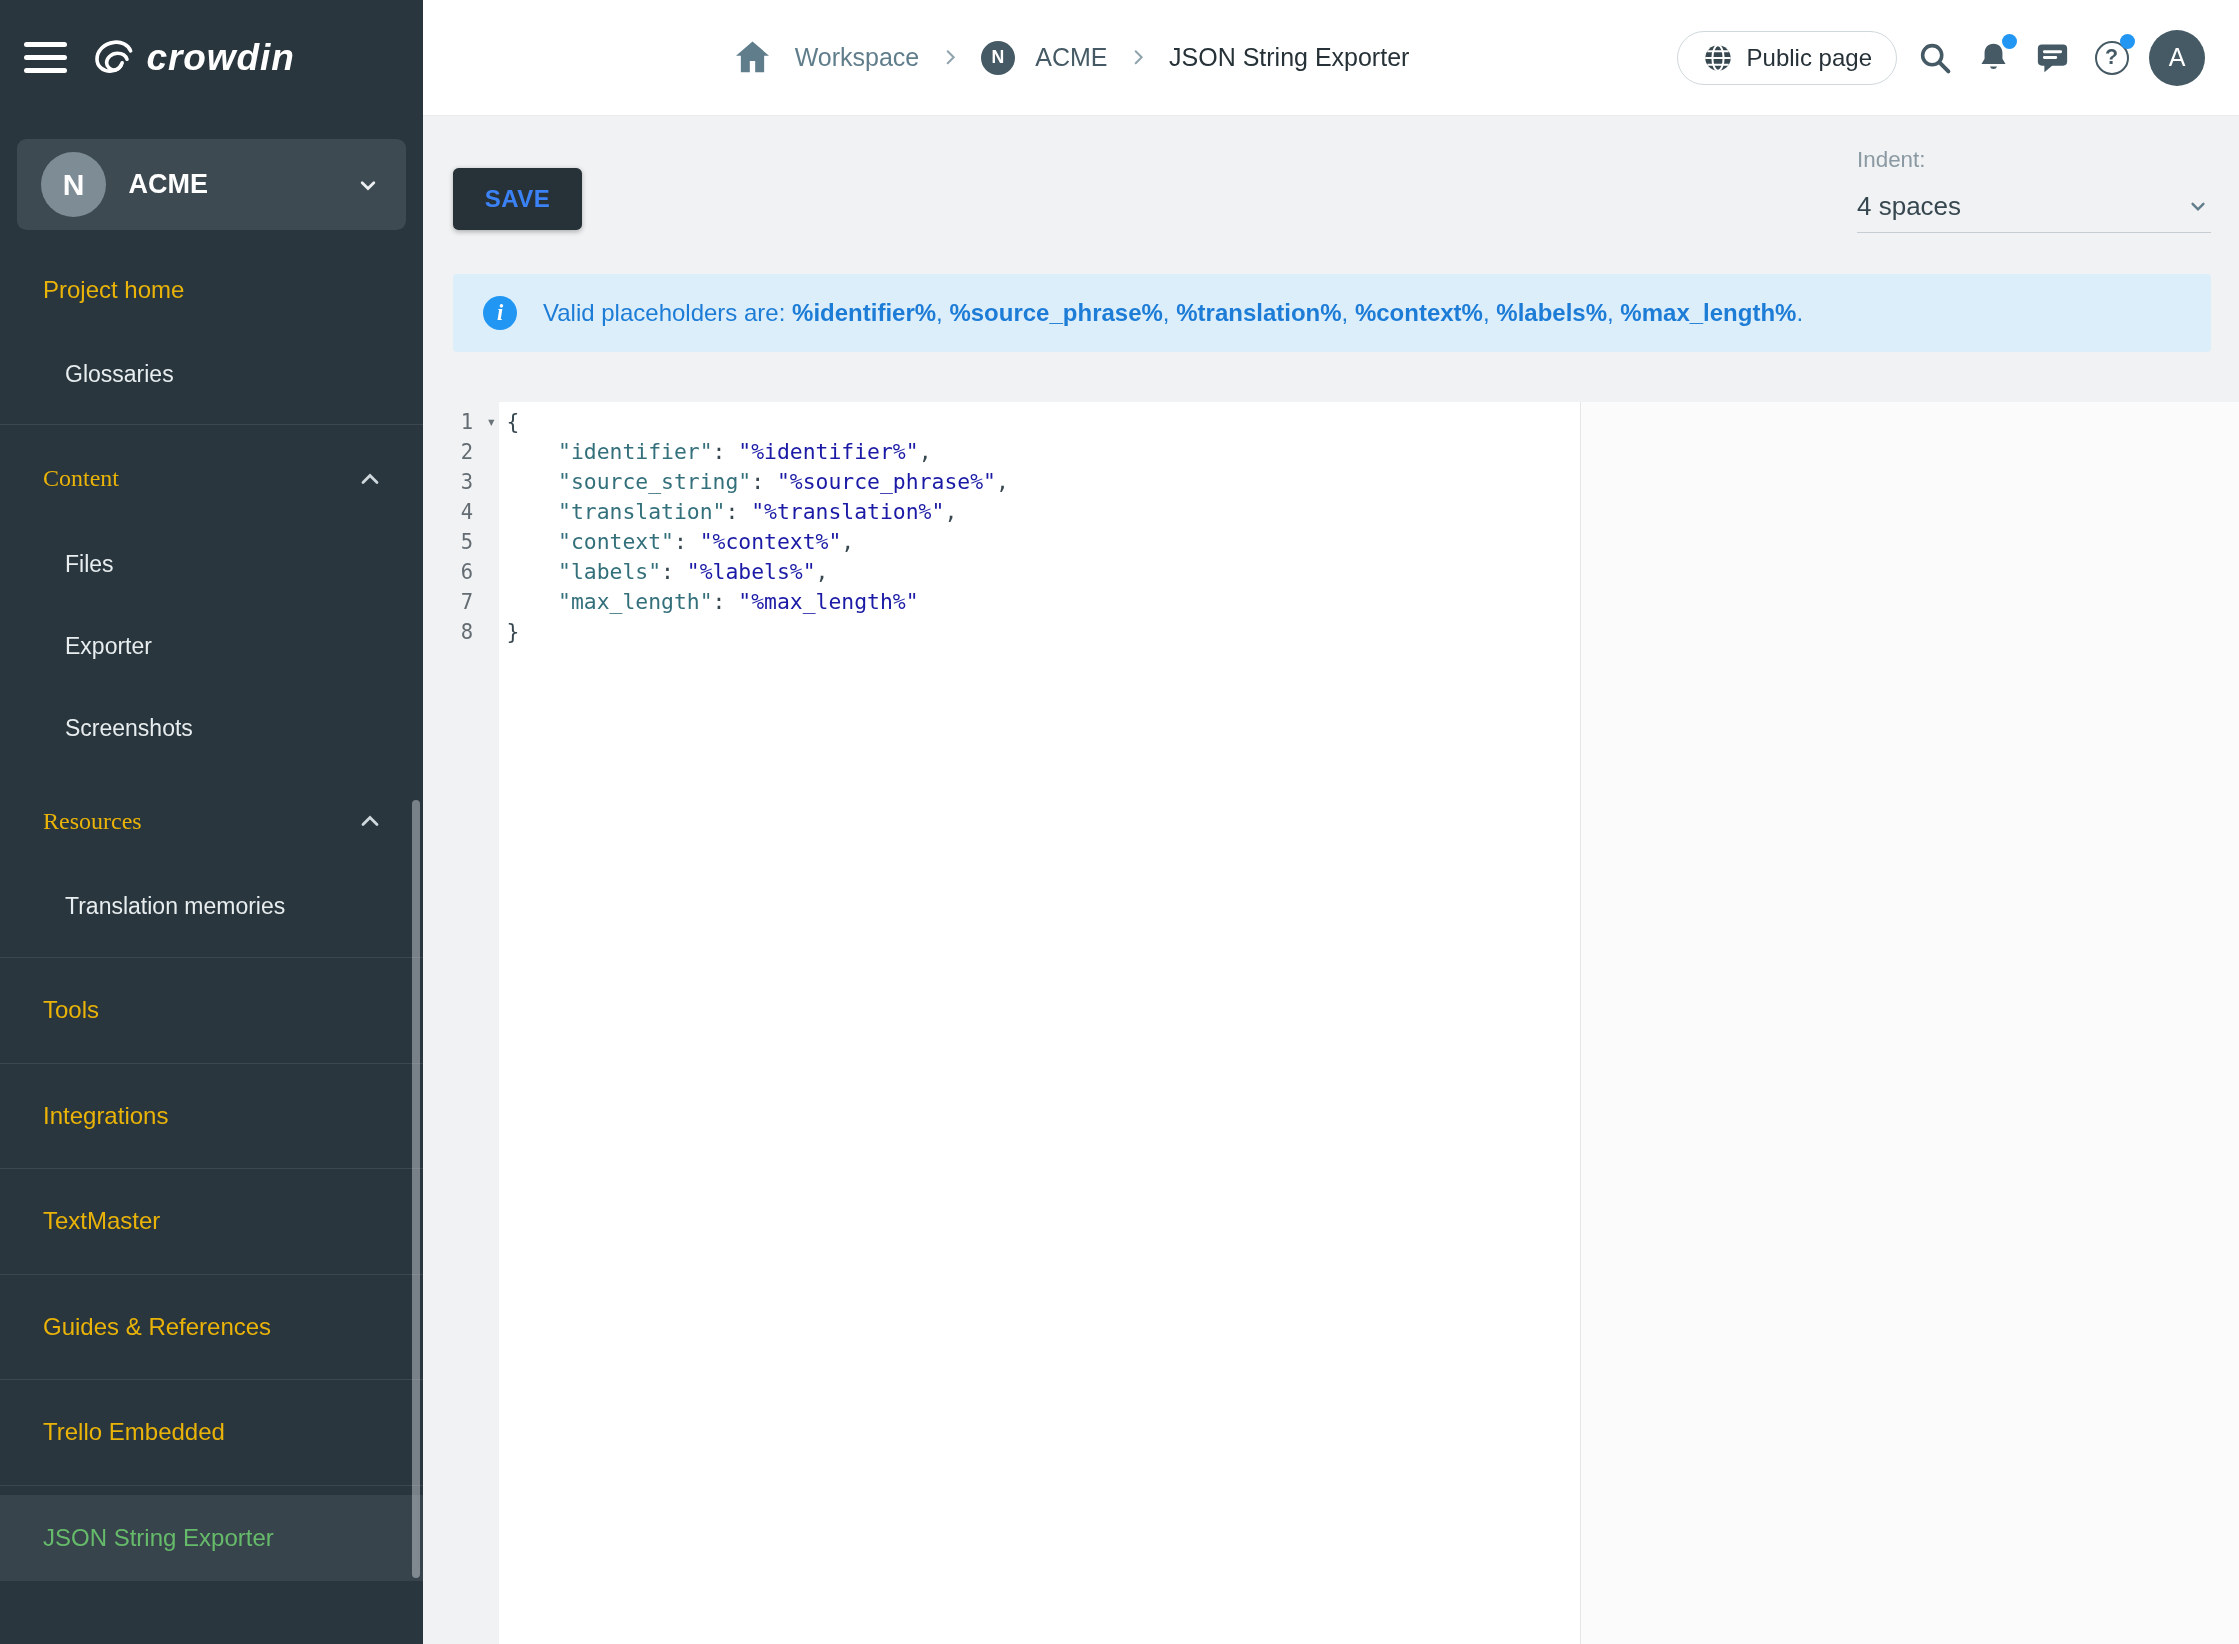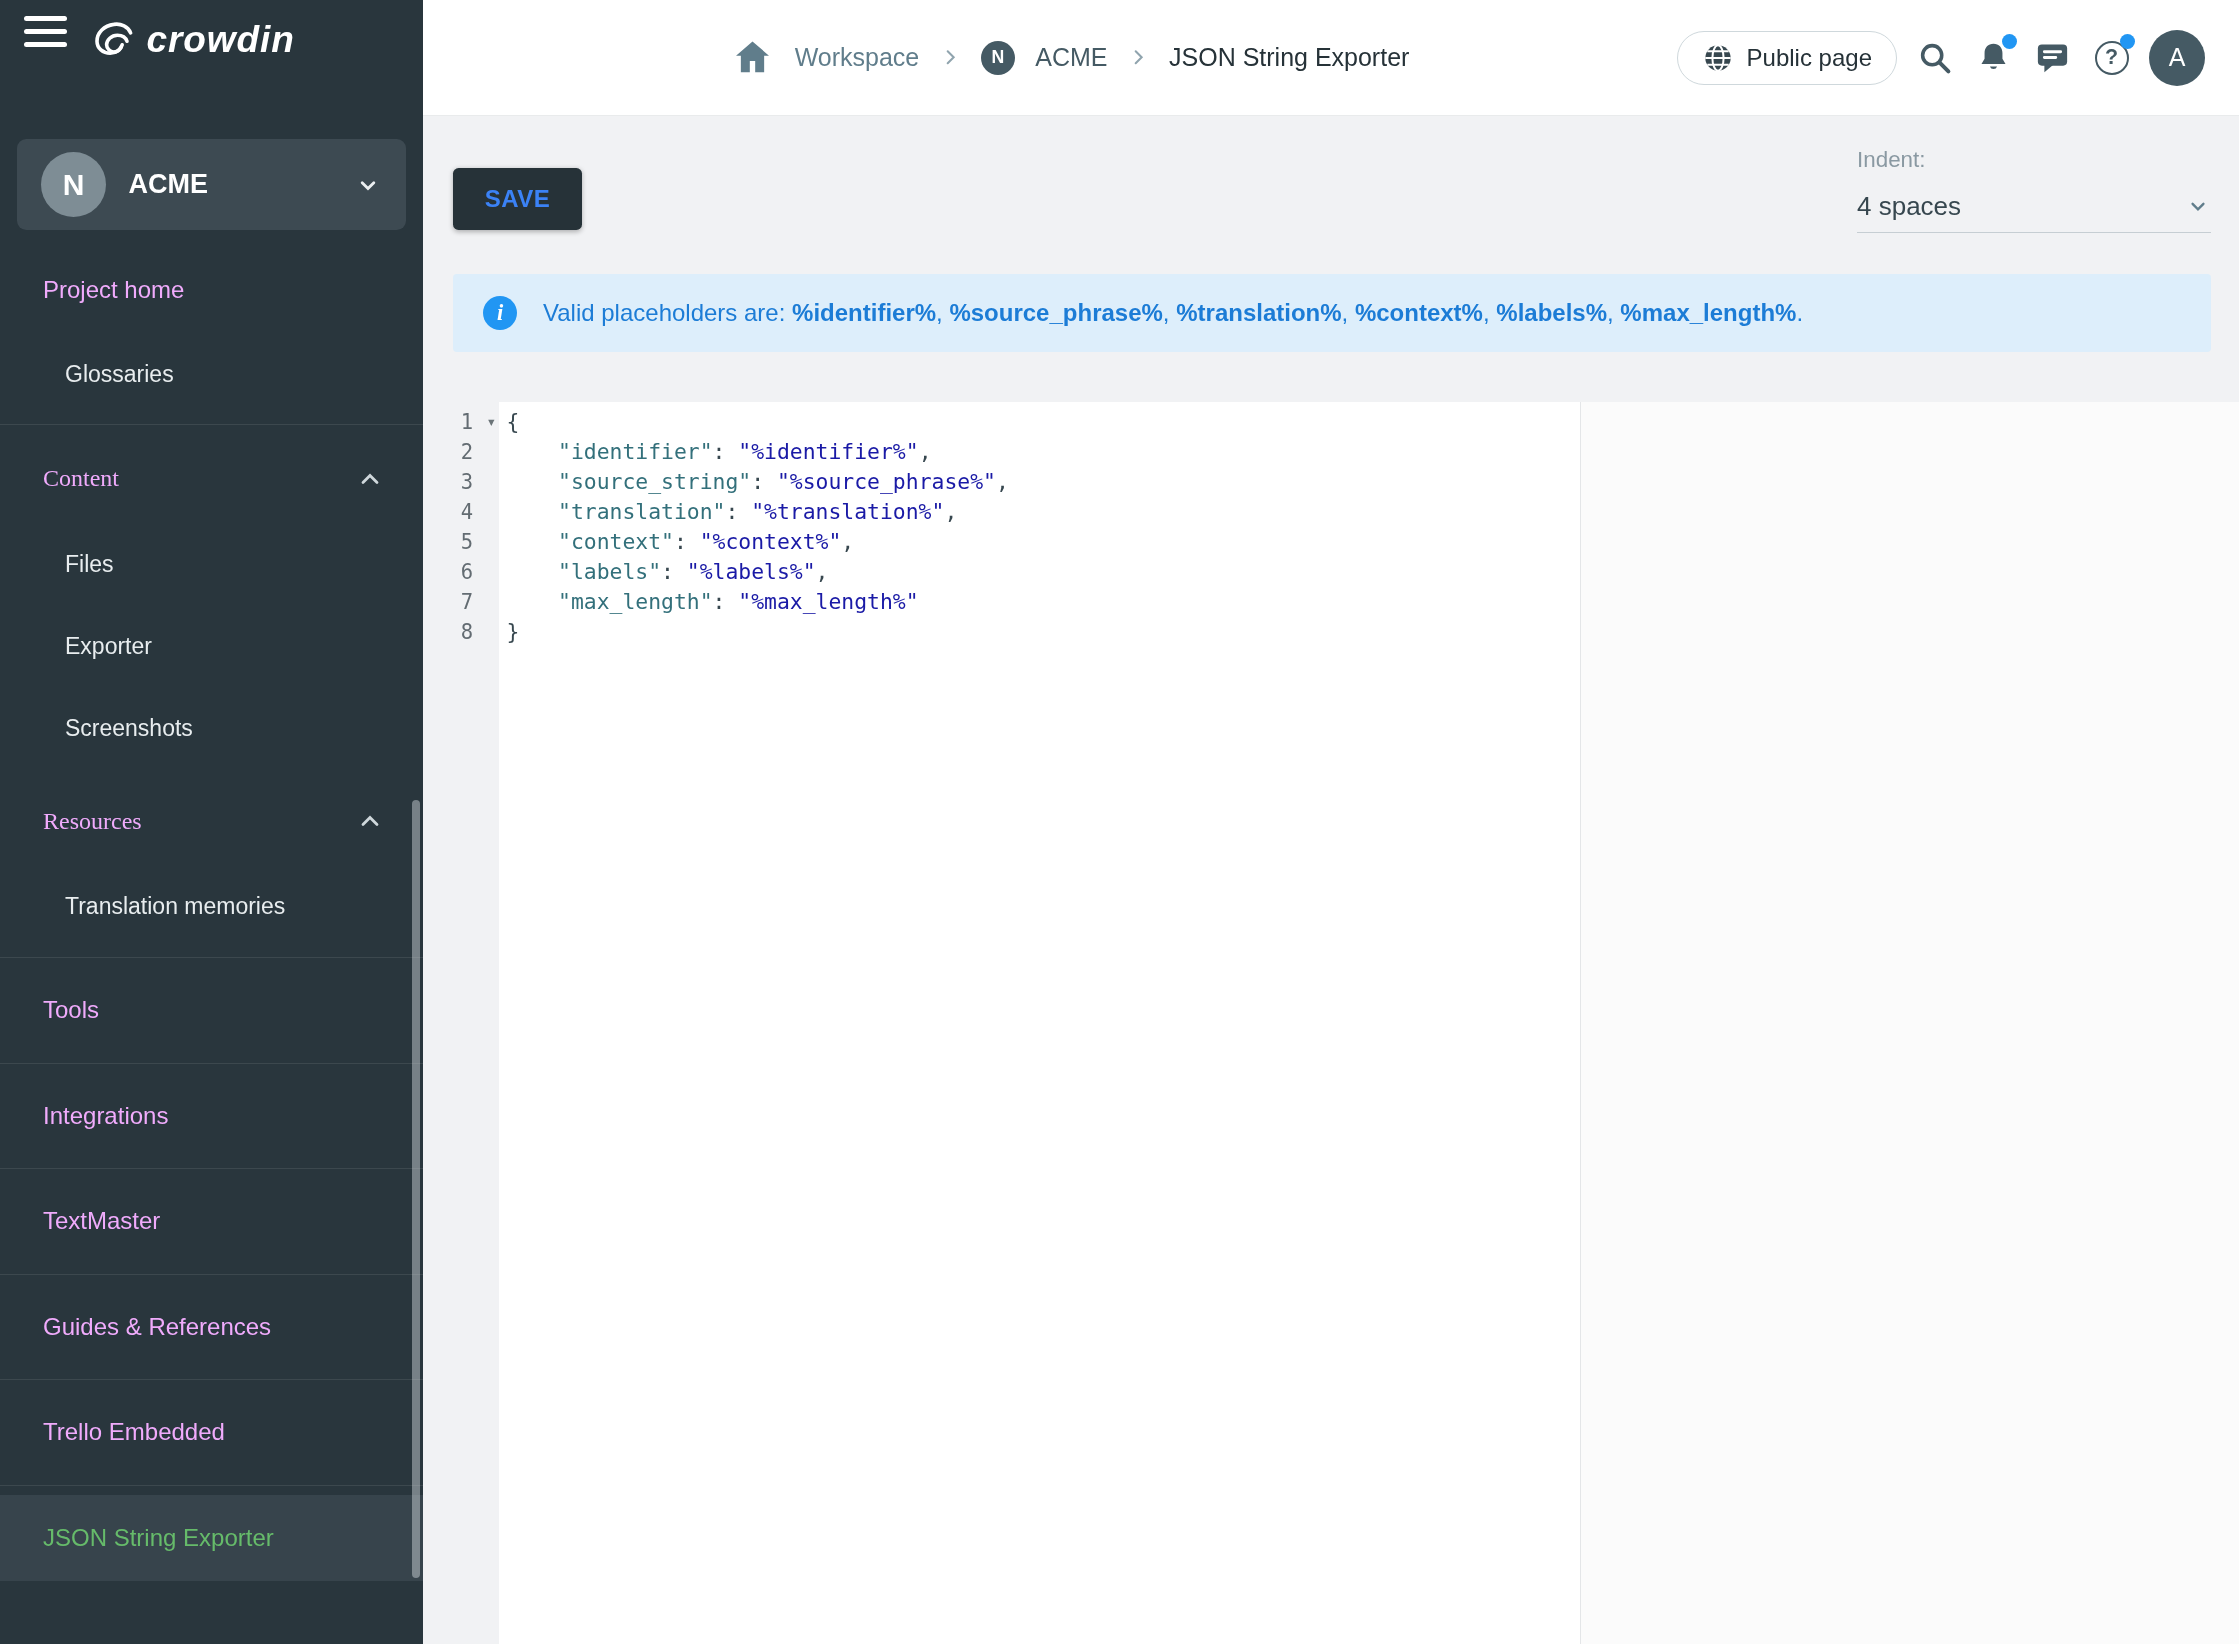--- a/index.html
+++ b/index.html
@@ -1,32 +1,32 @@
 <!DOCTYPE html>
 <html style="font-size:15px"><head>
 <meta charset="utf-8">
 <style>
   * { box-sizing: border-box; }
   body { margin:0; font-family:"Liberation Sans", sans-serif; background:#ffffff; }
   .app { width:2239px; height:1644px; display:flex; overflow:hidden; background:#f1f2f4; }
 
   
   .sidebar { width:423px; min-width:423px; background:#29363d; position:relative; display:flex; flex-direction:column; overflow:hidden; }
-  .sidebar-header { height:115px; min-height:115px; display:flex; align-items:flex-start; padding:16px 24px; gap:24px; }
+  .sidebar-header { height:115px; min-height:115px; display:flex; align-items:center; padding:0 24px; gap:24px; }
   .menu-icon { display:flex; flex-direction:column; gap:8.4px; cursor:pointer; }
   .menu-icon span { display:block; width:43px; height:4.7px; background:#fff; border-radius:2.8px; }
   .logo { display:flex; align-items:center; gap:7.5px; cursor:pointer; }
   .logo-text { color:#fff; font-size:37px; font-weight:bold; font-style:italic; letter-spacing:0.9px; }
 
   .org-selector { margin:24px 17px 0 17px; background:#3d4a52; border-radius:9.3px; height:91px; display:flex; align-items:center; padding:0 24px; gap:22.4px; cursor:pointer; }
   .org-avatar { width:65px; height:65px; border-radius:50%; background:#7e8d95; color:#fff; font-weight:bold; font-size:30px; display:flex; align-items:center; justify-content:center; }
   .org-name { flex:1; color:#fff; font-size:27px; font-weight:bold; }
 
   .side-nav { margin-top:17px; flex:1; overflow:hidden; }
-  .nav-item { display:flex; align-items:center; height:86px; padding:0 39px 0 43px; color:#f0abfc; font-size:24px; cursor:pointer; }
+  .nav-item { display:flex; align-items:center; height:86px; padding:0 39px 0 43px; color:#eab308; font-size:24px; cursor:pointer; }
   .nav-item.subitem { height:82px; padding-left:65px; font-size:23px; color:#e8edef; }
   .nav-item.section { height:89px; margin-top:7.5px; justify-content:space-between;font-family:Liberation Serif, serif; }
   .nav-item.active { background:#37444c; color:#66bb6a; }
   .nav-divider { height:0.9px; background:rgba(255,255,255,0.09); margin:9.3px 0; }
   .chev-up { width:28px; height:28px; }
   .sidebar-scrollbar { position:absolute; right:2.8px; top:800px; width:8.4px; height:778px; border-radius:4.7px; background:rgba(214,222,226,0.45); cursor:pointer; }
 
   
   .main { flex:1; display:flex; flex-direction:column; min-width:0; }
 

